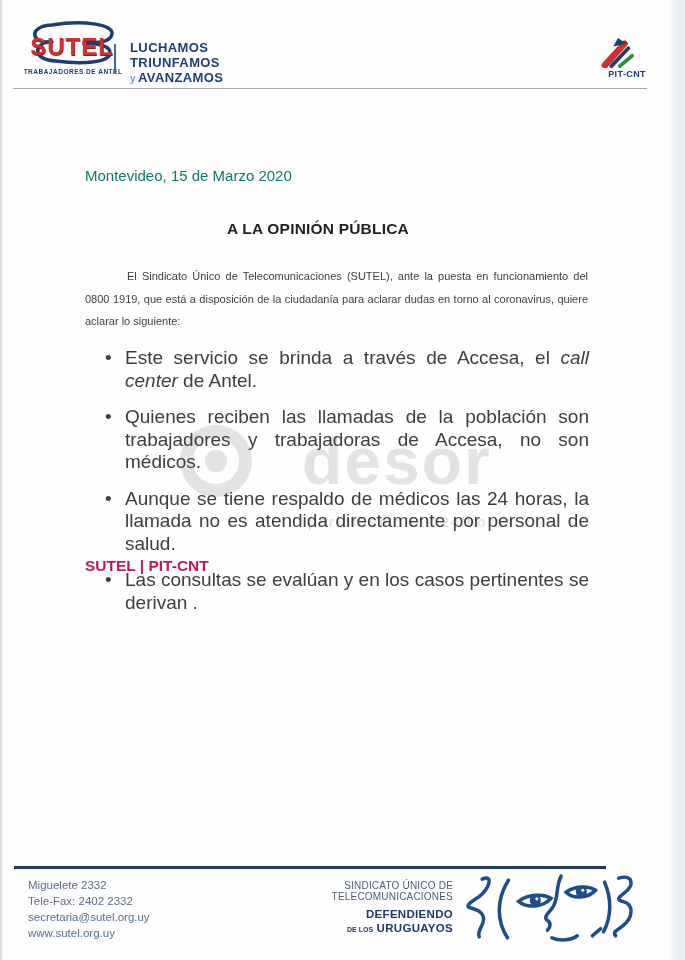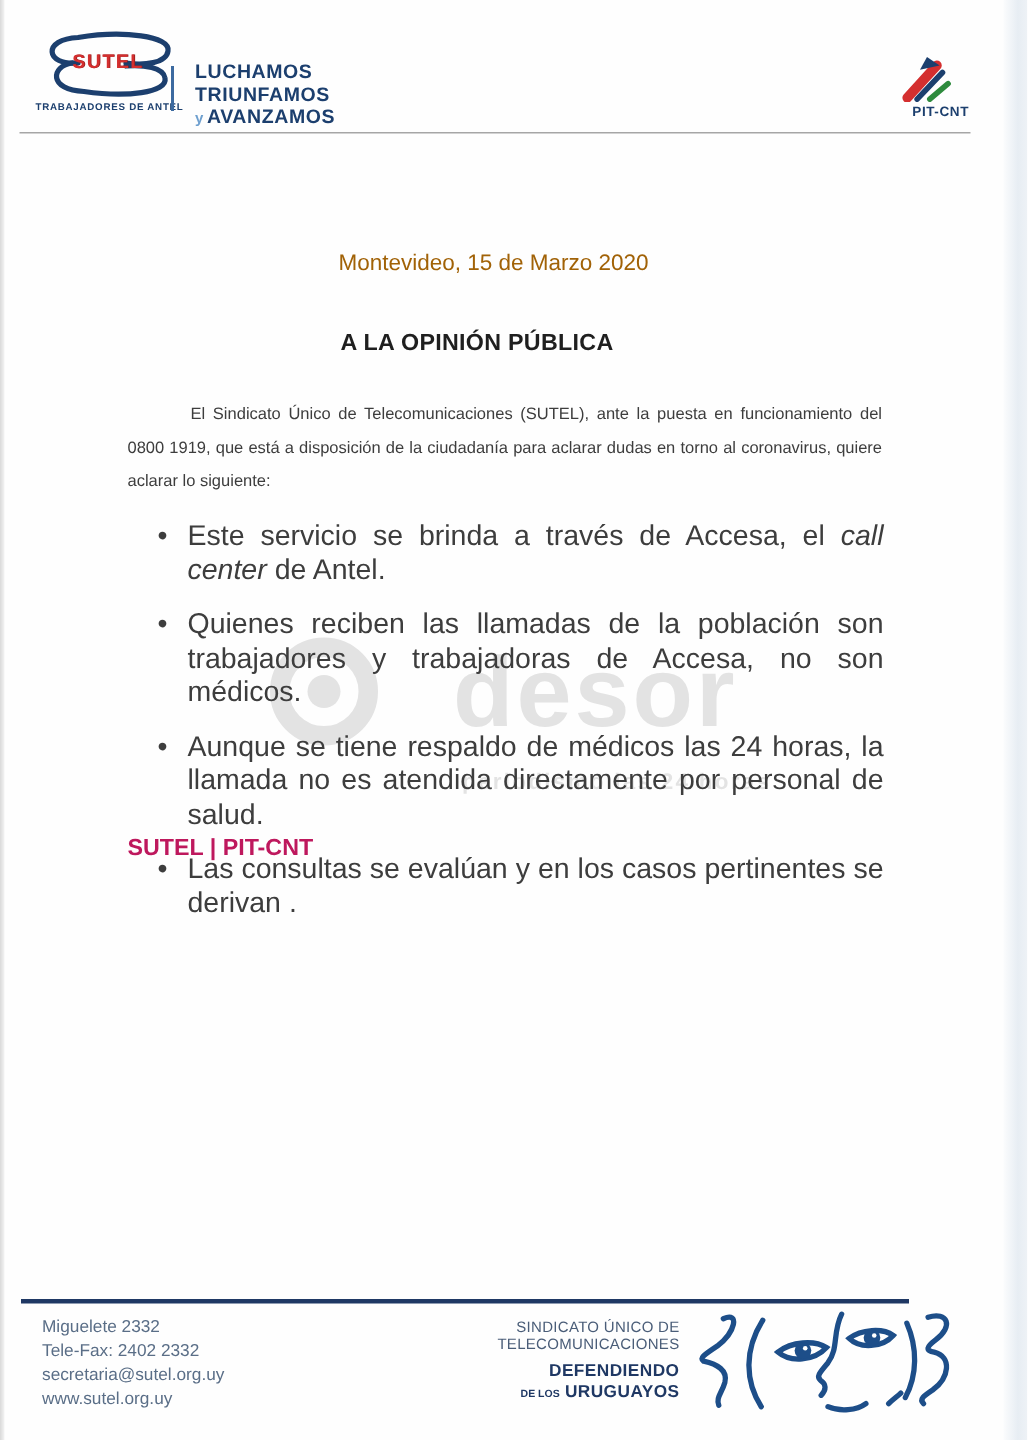--- a/index.html
+++ b/index.html
@@ -21,40 +21,40 @@
   .edge-left{position:absolute;left:0;top:0;width:3px;height:100%;
     background:linear-gradient(to right,#d9d9d9,#f4f4f4);}
   .edge-right{position:absolute;right:0;top:0;width:16px;height:100%;
     background:linear-gradient(to right,#fbfcfd,#e7edf3 60%,#eef2f6);}
 
   
   .sutel-logo{position:absolute;left:22px;top:18px;width:102px;height:66px;}
   .sutel-logo svg{position:absolute;left:0;top:0;}
   .logo-word{
     position:absolute;left:4px;top:15px;width:92px;text-align:center;
-    font-size:13px;font-weight:800;letter-spacing:1px;color:var(--brand-red);
+    font-size:24px;font-weight:800;letter-spacing:1px;color:var(--brand-red);
     text-shadow:0.5px 0.5px 0 #8b1a1a;
   }
   .logo-tagline{
     position:absolute;left:0;top:50px;width:102px;text-align:center;
     font-size:6.5px;font-weight:700;letter-spacing:0.5px;color:var(--brand-navy);
   }
   .header-vrule{position:absolute;left:114px;top:44px;width:2px;height:30px;background:#3c6aa0;}
   .slogan{position:absolute;left:130px;top:40px;color:var(--brand-navy);
     font-size:13px;font-weight:800;line-height:15px;letter-spacing:0.4px;}
   .slogan .y-small{font-size:10px;font-weight:700;color:#6fa0cf;margin-right:2px;}
   .pitcnt{position:absolute;left:590px;top:38px;width:56px;text-align:right;}
   .pitcnt svg{display:block;margin:0 auto;}
   .pitcnt-label{font-size:9px;font-weight:800;letter-spacing:0.4px;color:var(--brand-navy);margin-top:1px;}
   .header-rule{position:absolute;left:13px;top:88px;width:634px;height:1px;background:#a6a6a6;}
 
   
   .letter{position:absolute;left:0;top:0;width:100%;z-index:1;color:#3d3d3d;}
-  .date{position:absolute;left:85px;top:167px;width:488px;text-align:center;
-    font-size:15px;color:#a16207;}
+  .date{position:absolute;left:85px;top:167px;width:488px;text-align:left;
+    font-size:15px;color:#0f766e;}
   .doc-title{position:absolute;left:85px;top:220px;width:466px;text-align:center;
     font-size:15.5px;font-weight:700;color:#1f1f1f;letter-spacing:0.2px;}
   .intro{position:absolute;left:85px;top:265px;width:503px;
     font-size:11px;line-height:22.5px;text-align:justify;text-indent:42px;}
   .bullets{position:absolute;left:103px;top:347px;width:486px;list-style:none;}
   .bullets li{position:relative;padding-left:22px;margin-bottom:14px;
     font-size:19px;line-height:22.5px;text-align:justify;}
   .bullets li::before{content:"\2022";position:absolute;left:2px;top:0;color:#3d3d3d;}
   .bullets em{font-style:italic;}
   .signature{position:absolute;left:85px;top:557px;width:494px;text-align:left;

